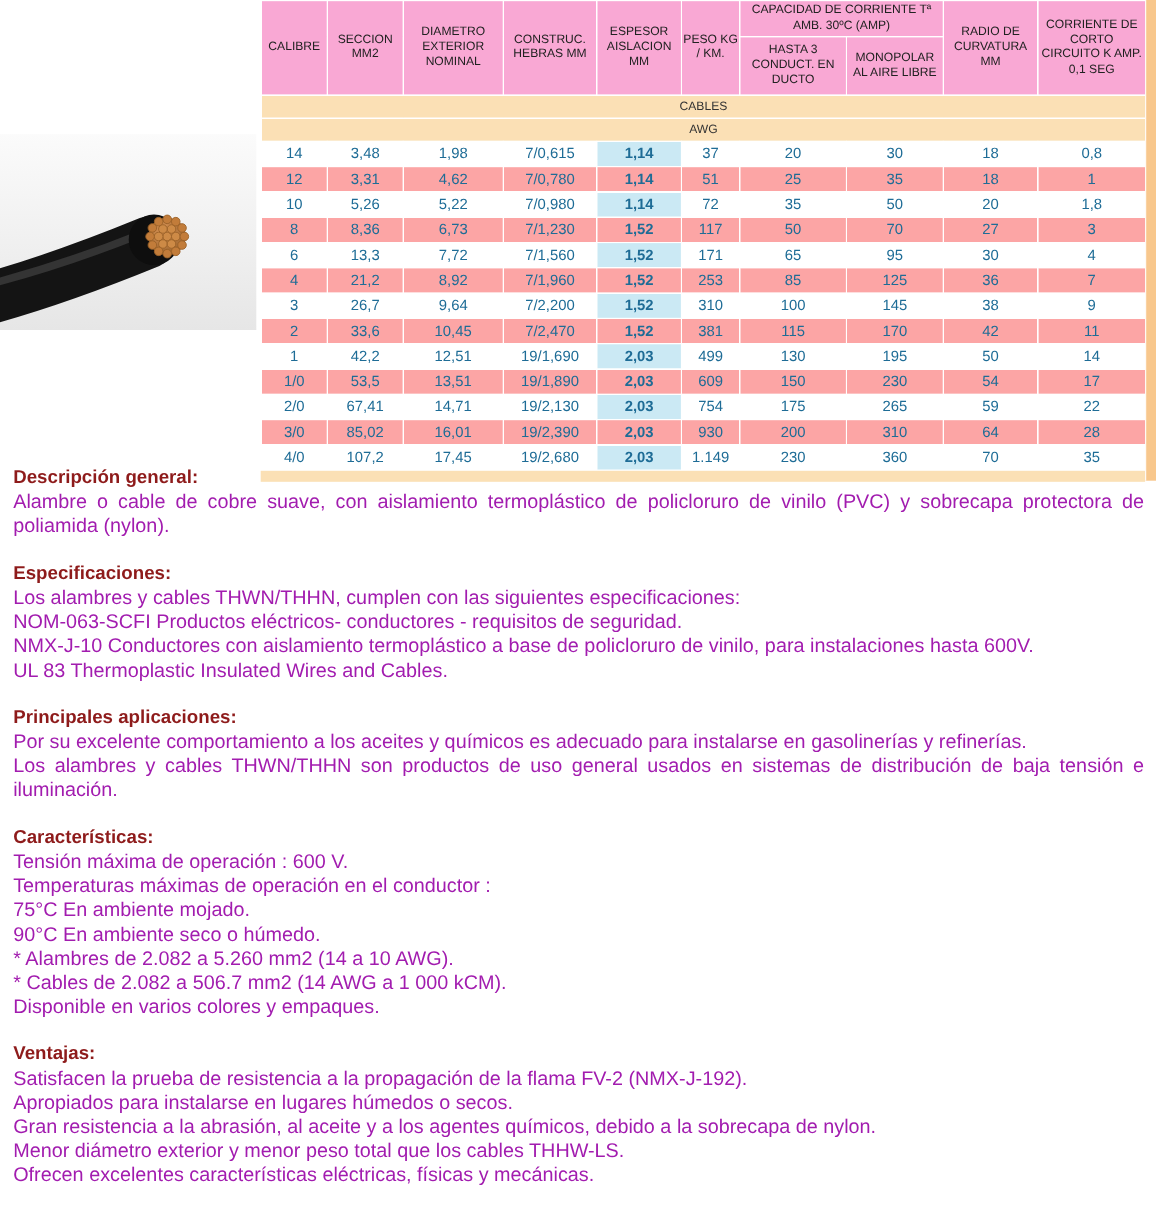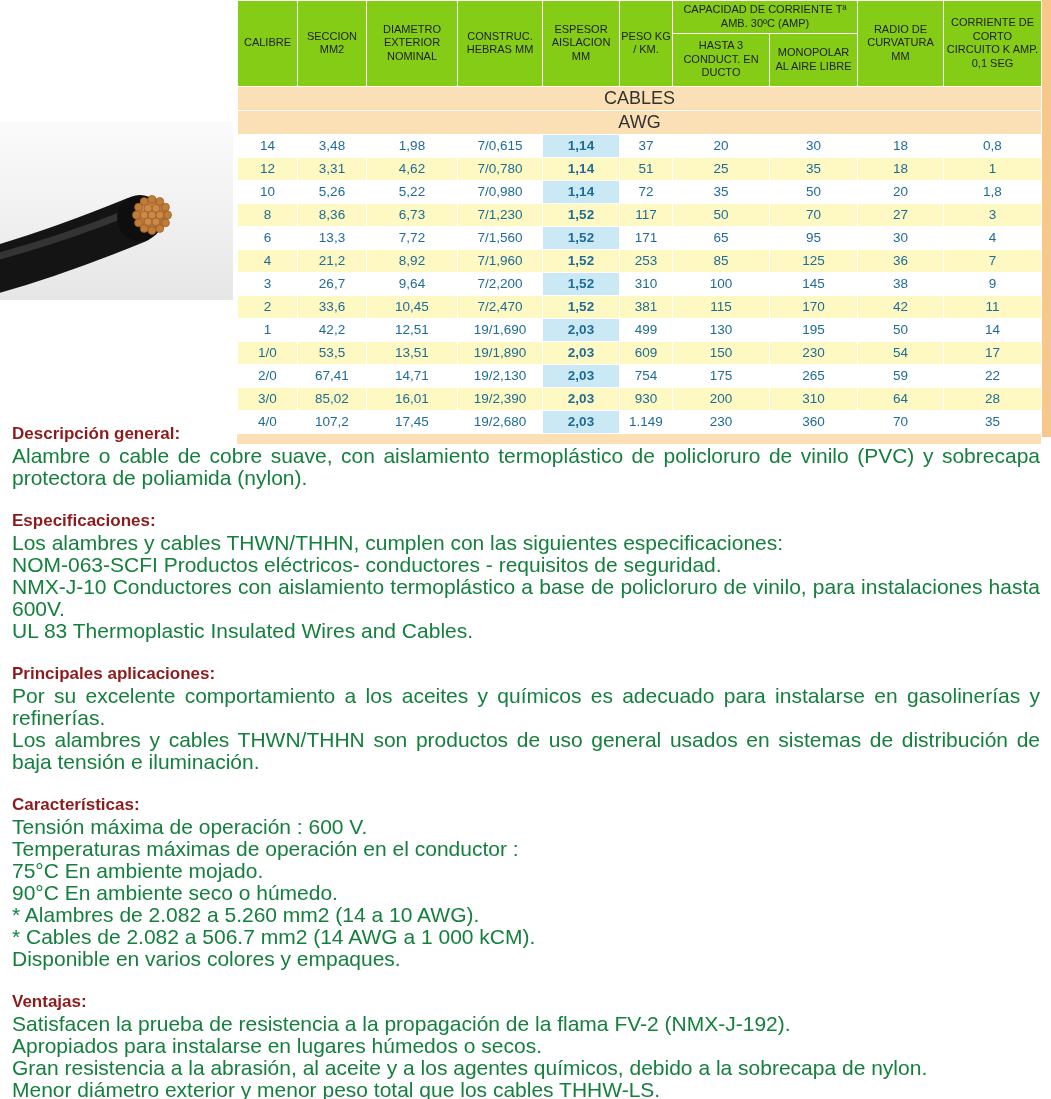--- a/index.html
+++ b/index.html
@@ -18,44 +18,44 @@
   .right-strip {
     position:absolute; right:0; top:0; width:10px; height:437px;
     background:#F8C78C; border-left:1px solid #fff;
   }
   .table-wrap { margin-left:237px; width:804px; }
   table.spec {
     border-collapse:collapse; table-layout:fixed; width:804px;
   }
   table.spec th, table.spec td { border:1px solid #fff; overflow:hidden; }
   thead th {
-    background:#84cc16; color:#222; font-weight:normal;
+    background:#f9a8d4; color:#222; font-weight:normal;
     font-size:11px; line-height:1.25; text-align:center;
     vertical-align:middle; padding:2px 1px;
   }
   tr.hdr-top th { height:30px; }
   tr.hdr-sub th { height:53px; }
   tr.band td {
-    background:#FBE0B5; color:#333; font-size:18px; text-align:center;
+    background:#FBE0B5; color:#333; font-size:11px; text-align:center;
     height:21px; padding:1px;
   }
   tbody td {
     background:#fff; color:#1E6C96; font-size:13.5px; text-align:center;
     height:23px; padding:2px 1px; white-space:nowrap;
   }
-  tbody tr.alt td { background:#fef9c3; }
+  tbody tr.alt td { background:#fca5a5; }
   tbody td.espesor { background:#CBE9F4;font-weight:bold; }
   .footer-bar { width:804px; height:10px; background:#FBE0B5; }
   .sections { margin-top:-14px; padding:0 11px 6px 12px; }
   .section { margin:0 0 21px 0; }
   .section-heading {
     color:#8E1B1B; font-weight:bold; font-size:17px; line-height:22px; margin:0;
   }
   .section-line {
-    margin:0; font-size:21px; line-height:22px; text-align:justify; color:#15803d;
+    margin:0; font-size:18px; line-height:22px; text-align:justify; color:#a21caf;
   }
 </style>
 </head>
 <body>
 
 <div>
 
   <div class="top-area">
 
     <div class="photo-wrap">

